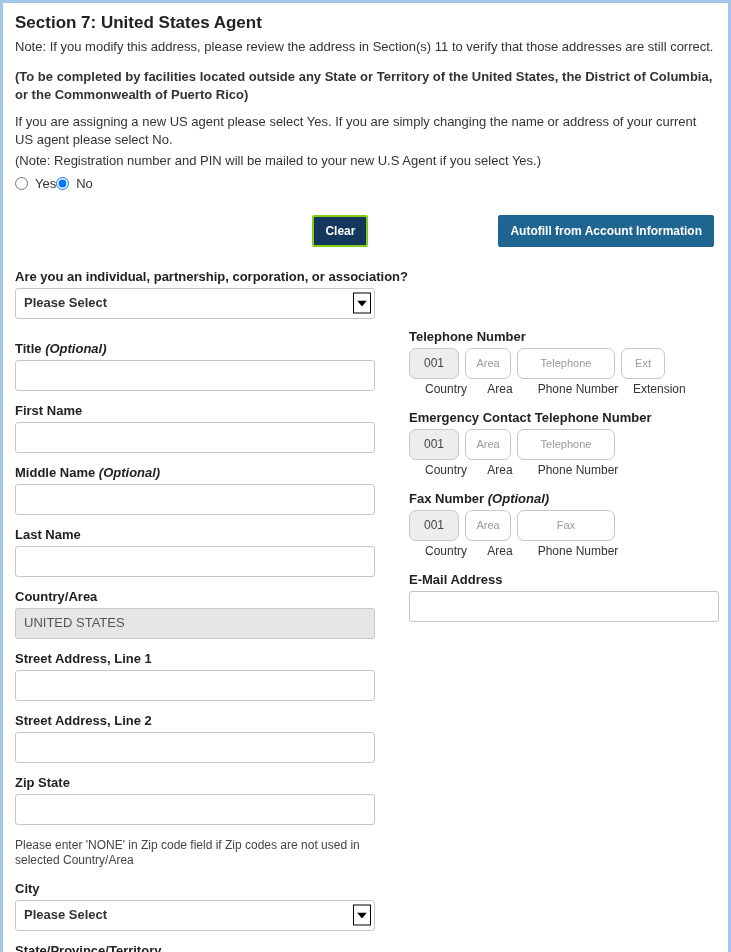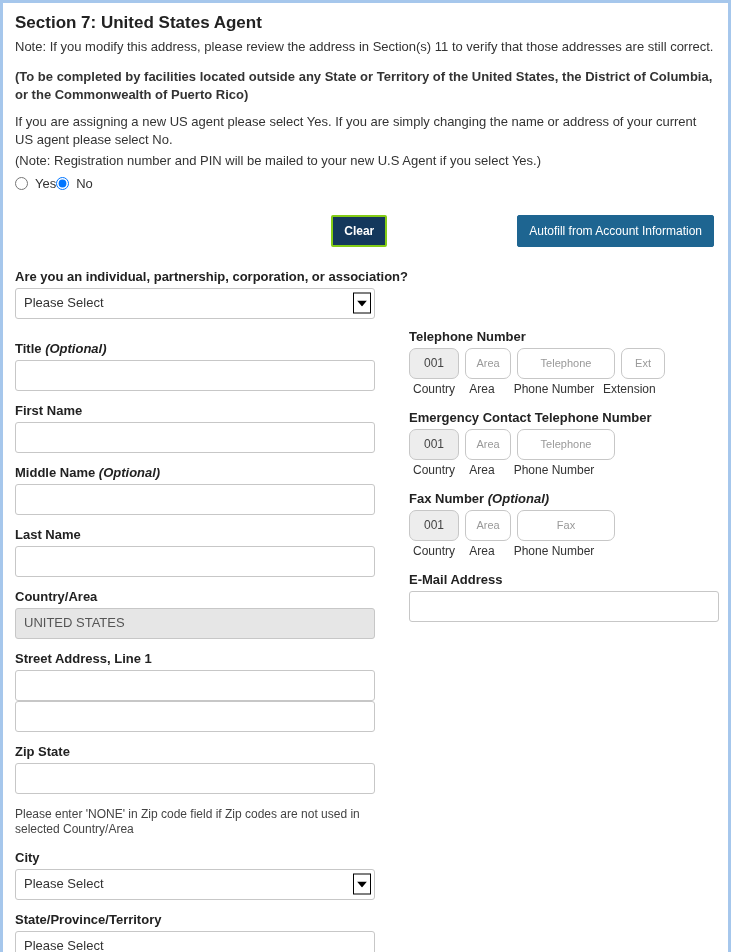--- a/index.html
+++ b/index.html
@@ -66,21 +66,21 @@
     cursor: pointer;
     font-weight: bold;
   }
   .btn-clear {
     background: #14385c;
     border: 2px solid #84cc16;
   }
   .btn-autofill {
     background: #1e6591;
     border: 1px solid #1e6591;
-    font-weight: normal;
+    font-weight: bold;
   }
   .field-label {
     font-size: 13px;
     font-weight: bold;
     margin: 12px 0 4px 0;
     color: #222;
   }
   .field-label .optional {
     font-style: italic;
     font-weight: bold;
@@ -95,20 +95,21 @@
     height: 31px;
   }
   .field-readonly {
     background: #e6e6e6;
     color: #555;
   }
   .full-width-group { width: 360px; }
   .select-wrap {
     position: relative;
     width: 100%;
+    font-weight: bold;
   }
   .select-wrap .field-input {
     padding-right: 28px;
   }
   .select-caret {
     position: absolute;
     right: 4px;
     top: 50%;
     transform: translateY(-50%);
     width: 18px;
@@ -147,23 +148,25 @@
     justify-content: center;
     font-size: 11px;
     color: #999;
   }
   .phone-box.country { width: 50px; background: #ededed; color:#444; font-size:12px; }
   .phone-box.area { width: 46px; }
   .phone-box.number { width: 98px; }
   .phone-box.ext { width: 44px; }
   .phone-sublabels {
     display: flex;
+    gap: 6px;
     font-size: 12px;
     color: #333;
     margin-top: 3px;
+    margin-left: 12px;
   }
   .phone-sublabels span:nth-child(1){ width:50px; text-align:center;}
   .phone-sublabels span:nth-child(2){ width:46px; text-align:center;}
   .phone-sublabels span:nth-child(3){ width:98px; text-align:center;}
   .phone-sublabels span:nth-child(4){ width:44px; text-align:center;}
   .right-group { margin-bottom: 14px; }
   .email-input { width: 310px; }
 </style>
 </head>
 <body>
@@ -227,20 +230,21 @@
 
       <div class="field-label">Last Name</div>
       <input class="field-input" value="" style="">
 
       <div class="field-label">Country/Area</div>
       <div class="field-readonly">UNITED STATES</div>
 
       <div class="field-label">Street Address, Line 1</div>
       <input class="field-input" value="" style="">
 
+      <div class="field-label">Street Address, Line 2</div>
       <input class="field-input" value="" style="">
 
       <div class="field-label">Zip State</div>
       <input class="field-input" value="" style="">
       <div class="help-text">Please enter 'NONE' in Zip code field if Zip codes are not used in selected Country/Area</div>
 
       <div class="field-label">City</div>
       <div class="select-wrap">
         <div class="field-input">Please Select</div>
         <div class="select-caret">

